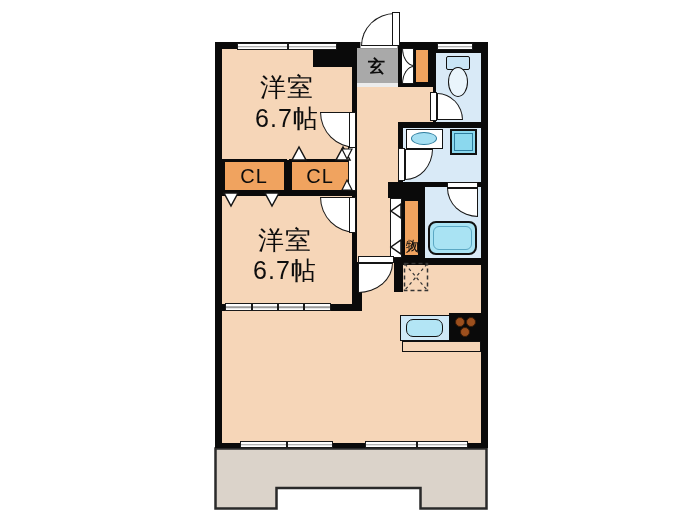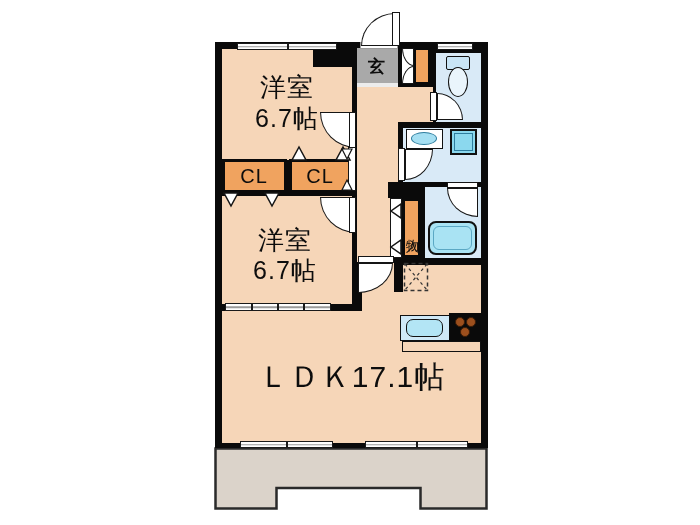--- a/index.html
+++ b/index.html
@@ -126,19 +126,18 @@
       <rect x="404.5" y="263.5" width="23" height="27" fill="none" stroke="#333" stroke-width="1.5" stroke-dasharray="4 3"></rect>
       <line x1="405" y1="264" x2="427" y2="290" stroke="#333" stroke-width="1.2" stroke-dasharray="3 3"></line>
       <line x1="427" y1="264" x2="405" y2="290" stroke="#333" stroke-width="1.2" stroke-dasharray="3 3"></line>
     </g>
   </svg>
 
   <div class="lbl" style="left:287px;top:87px;font-size:26px;">洋室</div>
   <div class="lbl" style="left:287px;top:118px;font-size:25px;">6.7帖</div>
   <div class="lbl" style="left:285px;top:240px;font-size:26px;">洋室</div>
   <div class="lbl" style="left:285px;top:270px;font-size:25px;">6.7帖</div>
-  <div class="lbl" style="left:352px;top:377px;font-size:30px;">ＬＤＫ17.1帖</div>
   <div class="lbl" style="left:377px;top:66px;font-size:17px;font-weight:bold;">玄</div>
   <div class="lbl" style="left:254px;top:176px;font-size:20px;">CL</div>
   <div class="lbl" style="left:320px;top:176px;font-size:20px;">CL</div>
   <div class="abs" style="left:404px;top:202px;width:16px;height:54px;writing-mode:vertical-rl;text-orientation:upright;font-size:13px;line-height:16px;text-align:center;color:#0d0d0d;">物入</div>
 
 </div>
 
 </body></html>

